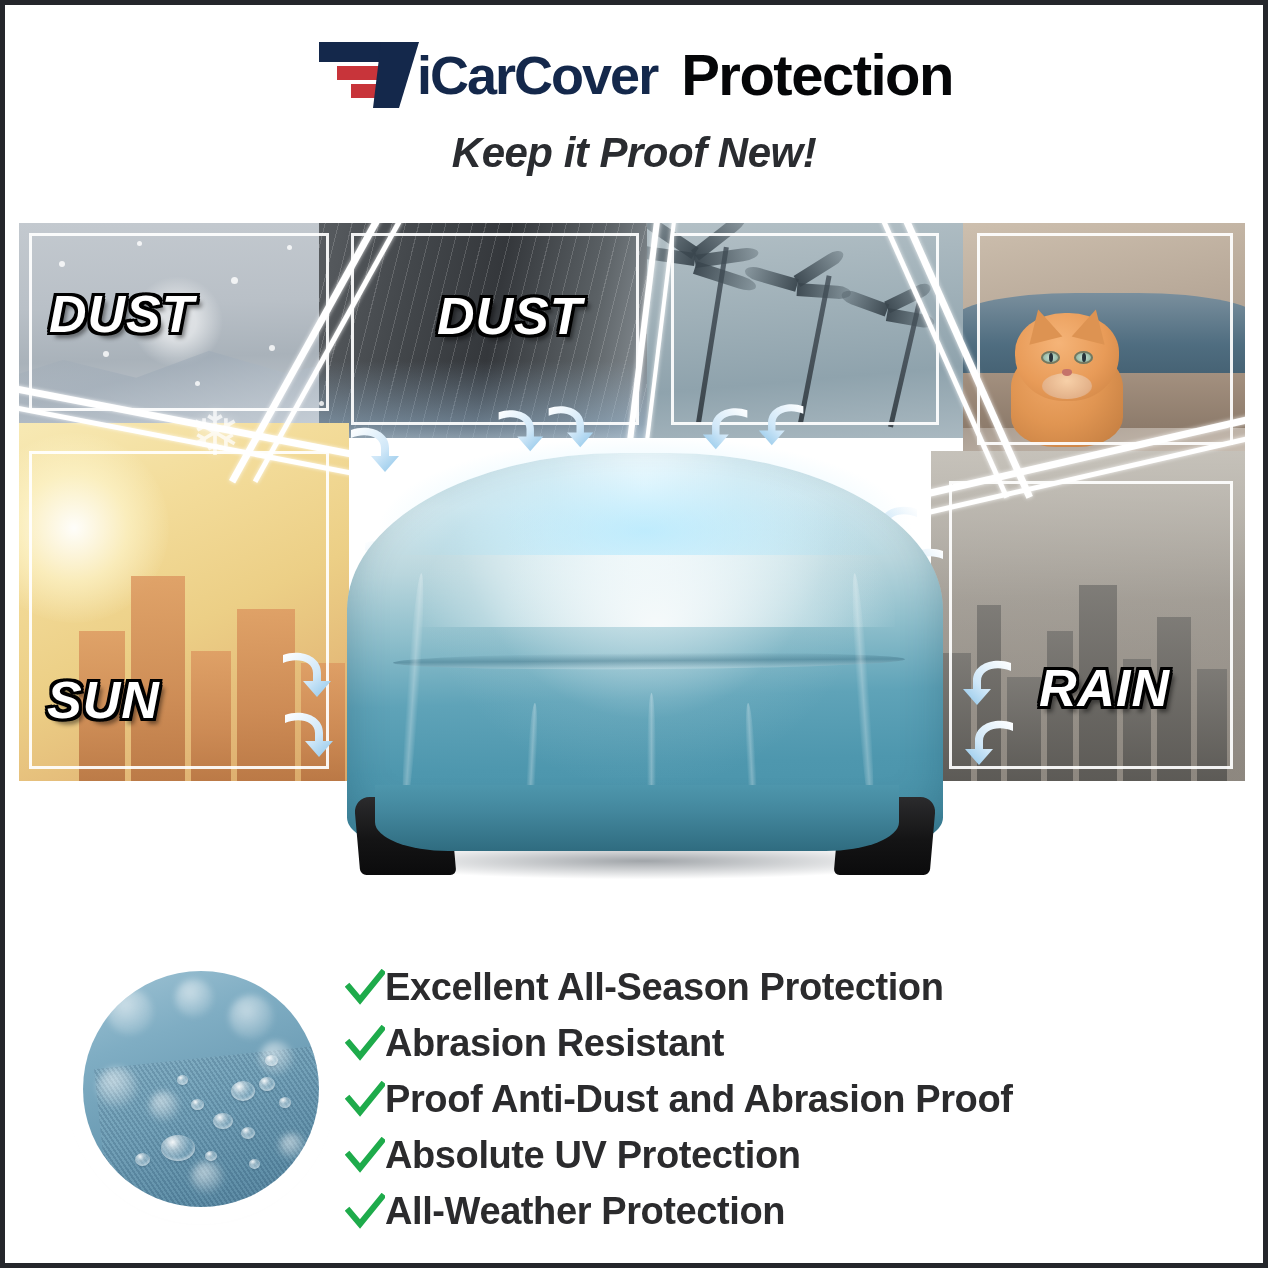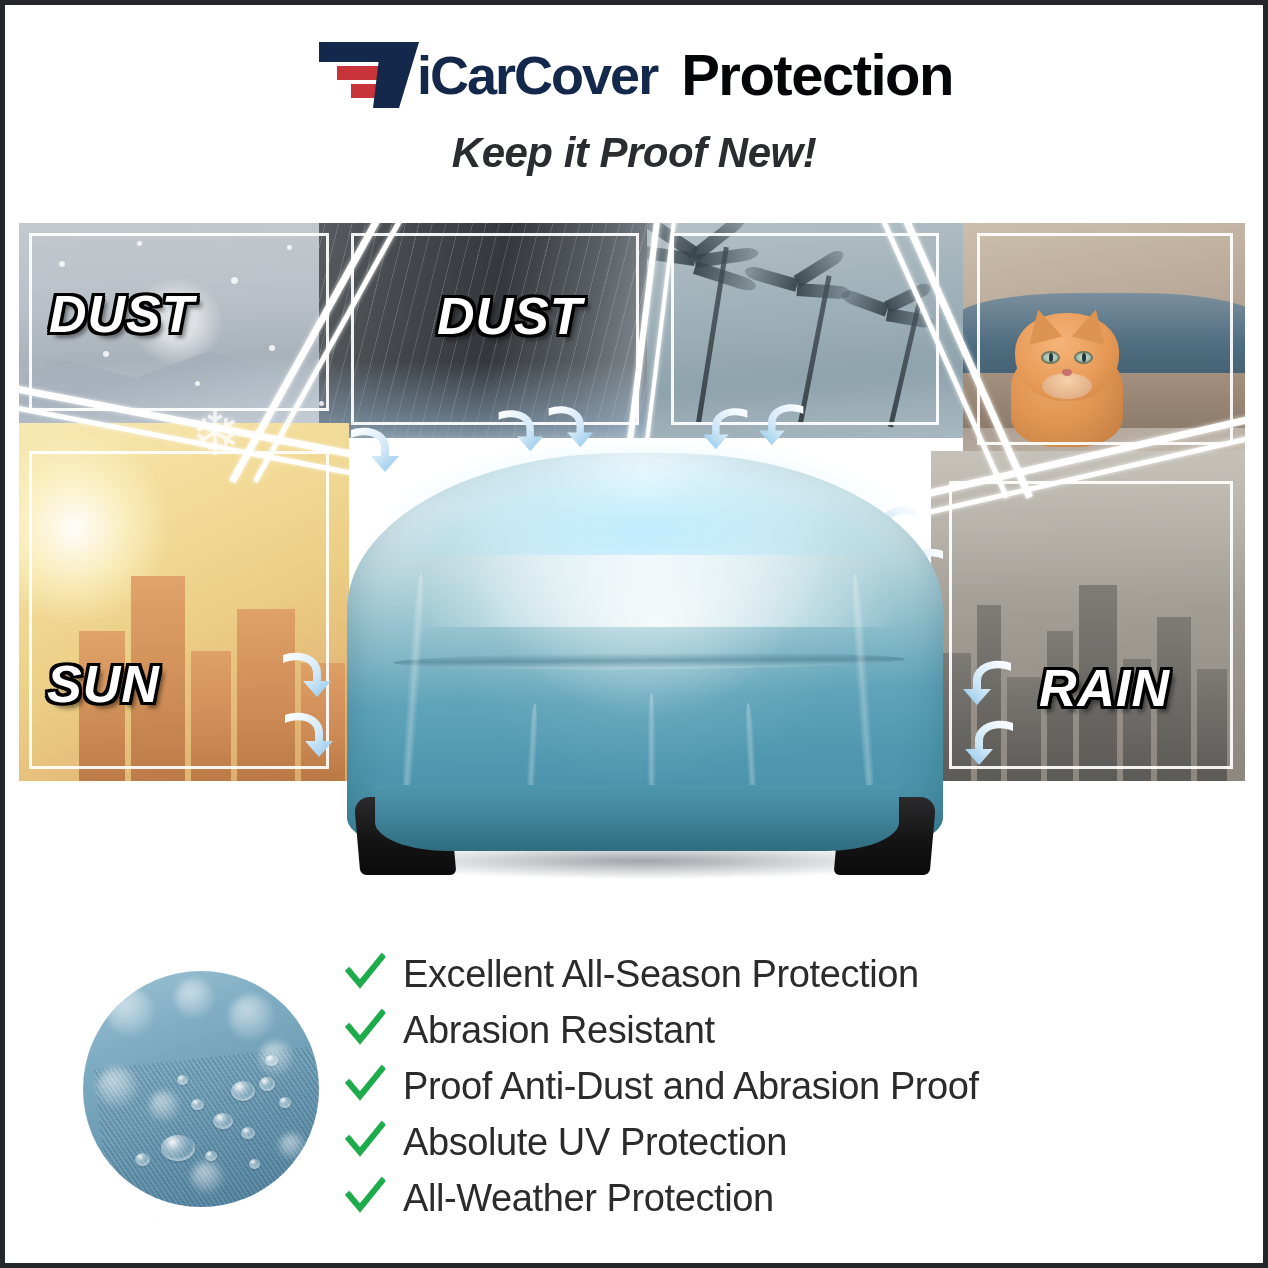--- a/index.html
+++ b/index.html
@@ -334,23 +334,23 @@
   .arrow { position: absolute; z-index: 12; }
   .arrow svg { display: block; }
 
   
   .features {
     position: absolute;
     left: 340px; top: 948px; width: 860px;
   }
   .feature-row {
     display: flex;
-    align-items: flex-start;
-    gap: 18px;
+    align-items: flex-end;
     height: 56px;
+    font-weight: bold;
   }
   .check {
     flex: 0 0 auto;
     width: 40px; height: 40px;
   }
   .check svg { display: block; }
   .feature-text {
     font-size: 38px;
     color: #2b2b2d;
     letter-spacing: -0.4px;
@@ -510,21 +510,21 @@
 
     <div class="ring" style="left:10px;  top:10px;  width:300px; height:178px;"></div>
     <div class="ring" style="left:332px; top:10px;  width:288px; height:192px;"></div>
     <div class="ring" style="left:652px; top:10px;  width:268px; height:192px;"></div>
     <div class="ring" style="left:958px; top:10px;  width:256px; height:212px;"></div>
     <div class="ring" style="left:10px;  top:228px; width:300px; height:318px;"></div>
     <div class="ring" style="left:930px; top:258px; width:284px; height:288px;"></div>
 
     <div class="panel-label" style="left:30px;  top:66px;">DUST</div>
     <div class="panel-label" style="left:418px; top:68px;">DUST</div>
-    <div class="panel-label" style="left:28px;  top:436px;">SUN</div>
+    <div class="panel-label" style="left:28px;  top:452px;">SUN</div>
     <div class="panel-label" style="left:1020px;top:440px;">RAIN</div>
 
   </div>
 
   <div class="arrow" style="left:338px; top:415px;">
     <svg width="62" height="56" viewBox="0 0 62 56">
       <defs>
           <linearGradient id="ag1" x1="1" y1="0" x2="0" y2="1">
         <stop offset="0%" stop-color="#ffffff"></stop>
             <stop offset="60%" stop-color="#cfe7f8"></stop>

